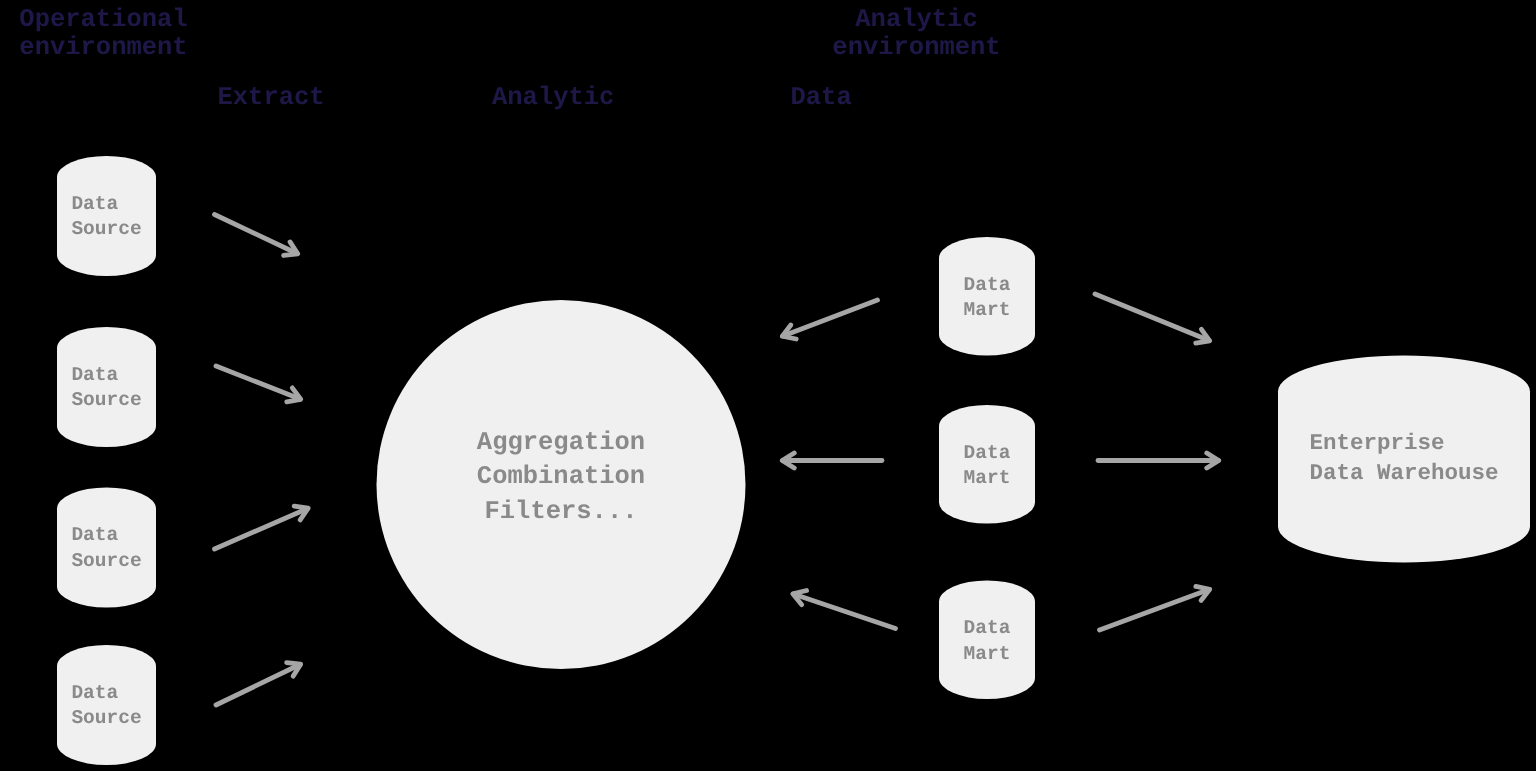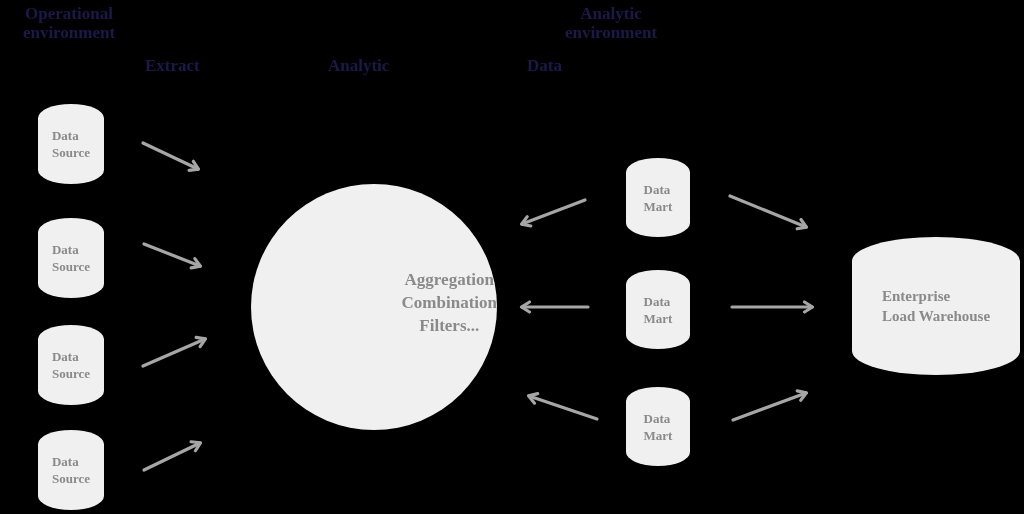--- a/index.html
+++ b/index.html
@@ -9,21 +9,21 @@
     --node-text: #8a8a8a;
     --arrow-color: #a6a6a6;
   }
   * { box-sizing: border-box; }
   html, body { margin: 0; padding: 0; background: var(--bg); }
   .stage {
     position: relative;
     width: 1024px;
     height: 514px;
     background: var(--bg);
-    font-family: Liberation Serif, serif;
+    font-family: Liberation Mono, monospace;
     overflow: hidden;
   }
   .section-label {
     position: absolute;
     top: 4px;
     width: 150px;
     color: var(--label-color);
     font-size: 17px;
     font-weight: 700;
     line-height: 19px;
@@ -81,33 +81,33 @@
     top: 237px;
     width: 168px;
     height: 138px;
     border-radius: 50% / 24px;
     font-size: 15px;
     line-height: 20px;
   }
   .big-circle {
     position: absolute;
     left: 251px;
-    top: 184px;
+    top: 200px;
     width: 246px;
     height: 246px;
     border-radius: 50%;
     background: var(--node-fill);
     color: var(--node-text);
     font-size: 17px;
     font-weight: 700;
     line-height: 23px;
     text-align: center;
     display: flex;
     align-items: center;
-    justify-content: flex-end;
+    justify-content: center;
     white-space: pre-line;
     box-shadow: 7px 9px 12px rgba(0,0,0,0.6);
   }
   .big-circle .circle-text { margin-bottom: 10px; }
   .arrows-layer {
     position: absolute;
     left: 0; top: 0;
     width: 1024px;
     height: 514px;
     pointer-events: none;
@@ -182,16 +182,16 @@
     <span>Data
 Mart</span>
   </div>
   <div class="cyl small mart" id="mart-3">
     <span>Data
 Mart</span>
   </div>
 
   <div class="cyl" id="warehouse">
     <span>Enterprise
-Load Warehouse</span>
+Data Warehouse</span>
   </div>
 
 </div>
 
 </body></html>

